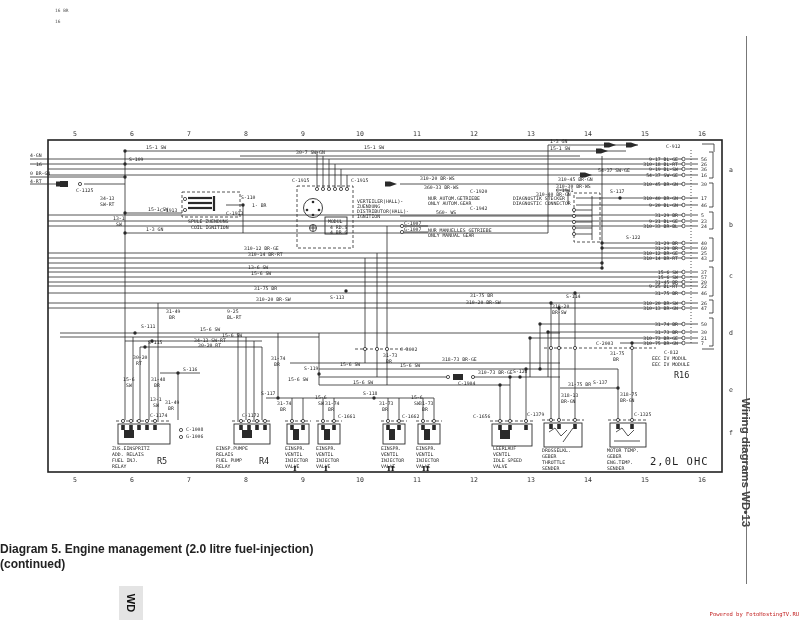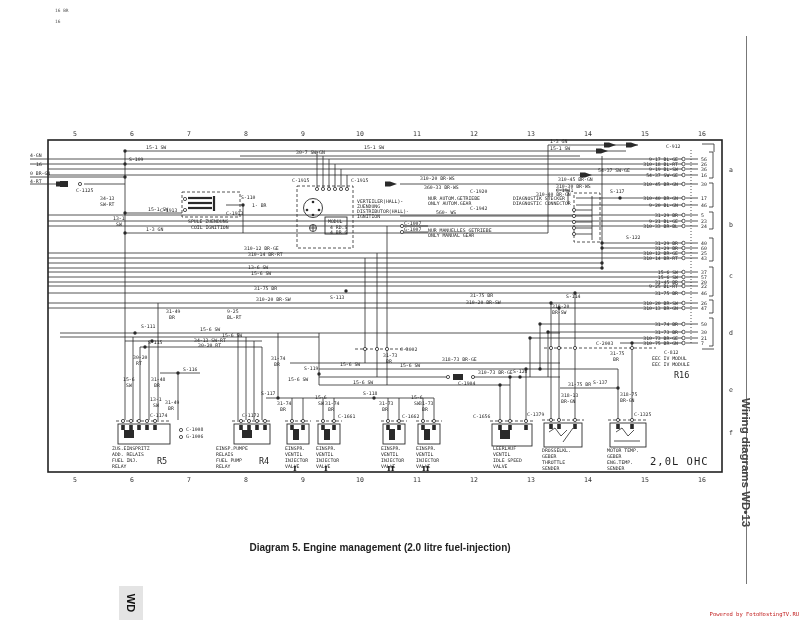--- a/index.html
+++ b/index.html
@@ -5,22 +5,22 @@
   html,body{margin:0;padding:0;background:#fff;}
   body{width:800px;height:620px;position:relative;overflow:hidden;
        font-family:"Liberation Sans",sans-serif;}
   #stage{position:absolute;inset:0;}
   svg text{font-family:"DejaVu Sans Mono",monospace;font-size:4.8px;fill:#1f1f1f;}
   svg text.ref{font-size:8.5px;}
   svg text.big{font-size:10.5px;letter-spacing:1px;}
   svg text.rom{font-family:"DejaVu Serif",serif;font-size:8px;font-weight:bold;}
   svg text.zone{font-size:6.5px;fill:#333;}
   svg text.tiny{font-size:4.5px;fill:#555;}
-  .caption{position:absolute;left:0;top:542px;width:760px;text-align:center;
-           font-weight:bold;font-size:10px;color:#222;line-height:1.25;}
+  .caption{position:absolute;left:0;top:542px;width:760px;
+           font-weight:bold;font-size:12px;color:#222;line-height:1.25;}
   .sidebar-rule{position:absolute;left:746px;top:36px;width:0;height:548px;
            border-left:1.6px solid #777;}
   .sidebar-label{position:absolute;left:752px;top:398px;width:200px;
            font-size:11.5px;font-weight:bold;color:#444;
            transform:rotate(90deg);transform-origin:0 0;white-space:nowrap;}
   .wd-tab{position:absolute;left:119px;top:586px;width:24px;height:34px;
            background:#e4e4e4;display:flex;align-items:center;justify-content:center;}
   .wd-tab span{transform:rotate(90deg);font-weight:bold;font-size:11px;color:#111;}
   .watermark{position:absolute;right:1px;bottom:3px;font-family:"DejaVu Sans Mono",monospace;
            font-size:5.5px;color:#c22222;}
@@ -637,20 +637,21 @@
       <text x="634" y="416">C-1325</text>
       <text x="607" y="452">MOTOR TEMP.</text>
       <text x="607" y="458">GEBER</text>
       <text x="607" y="464">ENG.TEMP.</text>
       <text x="607" y="470">SENDER</text>
       <text x="596" y="345">C-2003</text>
     </svg>
 
   <div class="caption">
     <div>Diagram 5. Engine management (2.0 litre fuel-injection)</div>
+    <div>(continued)</div>
   </div>
 
   <div class="sidebar-rule"></div>
   <div class="sidebar-label">Wiring diagrams  WD•13</div>
 
   <div class="wd-tab">
     <span>WD</span>
   </div>
 
   <div class="watermark">Powered by FotoHostingTV.RU</div>

